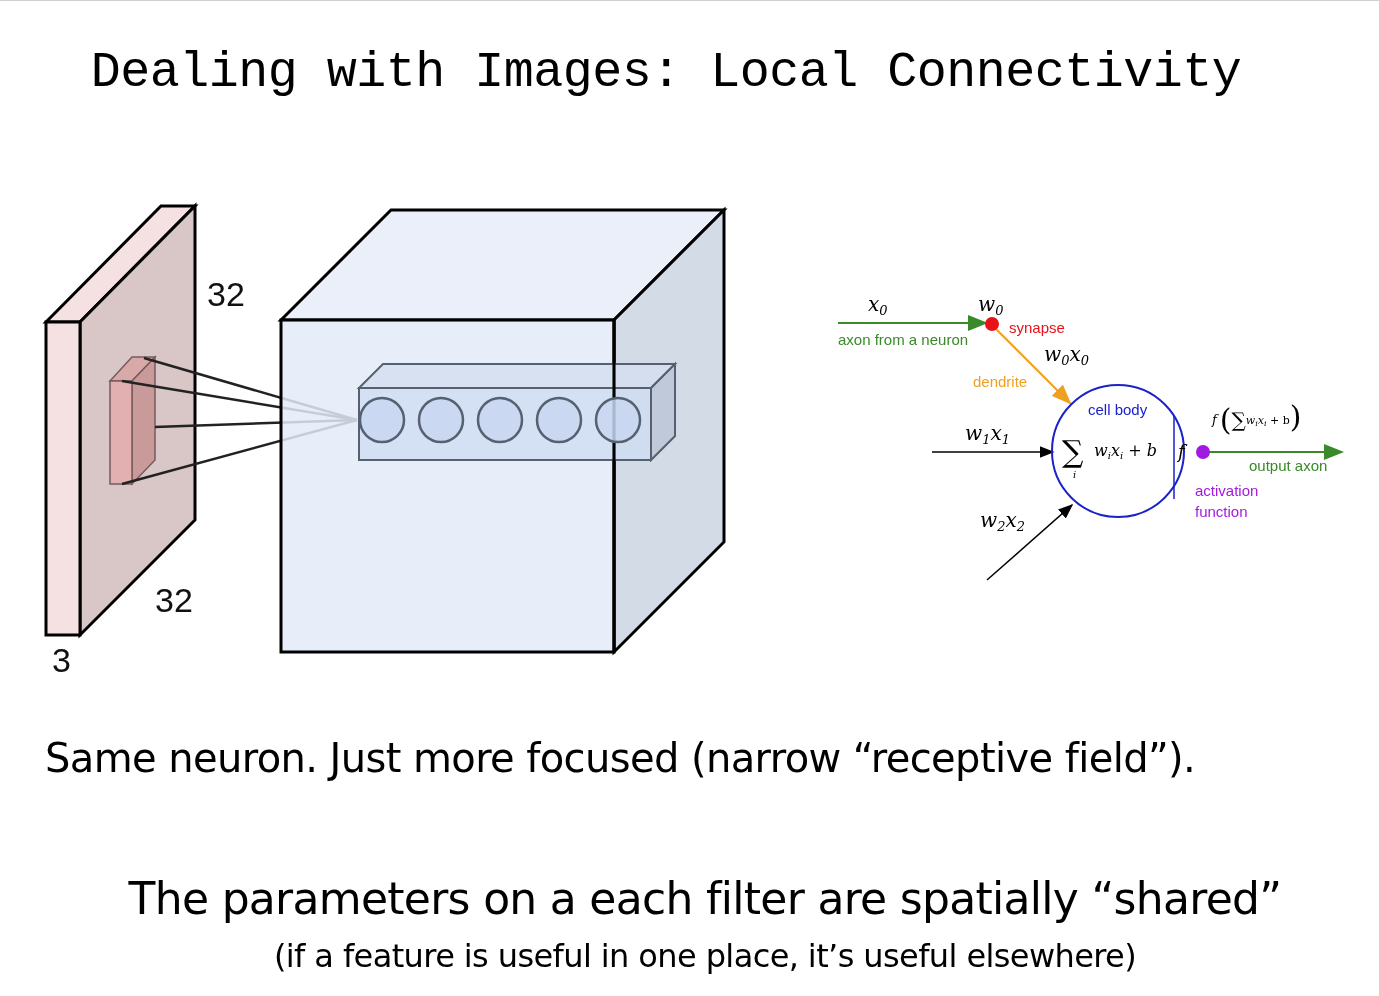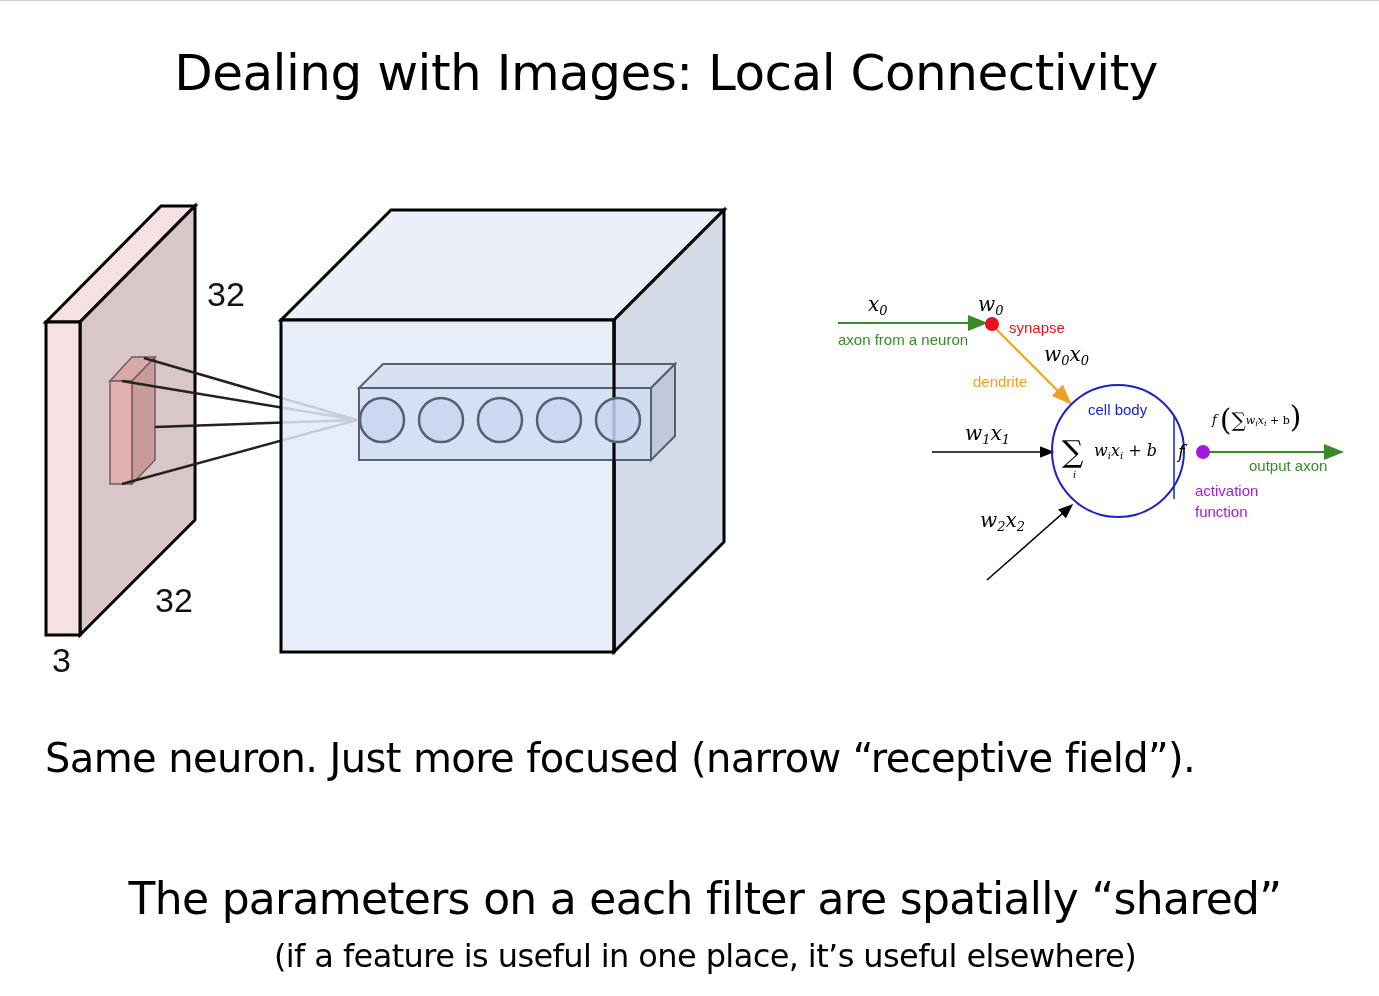--- a/index.html
+++ b/index.html
@@ -1,20 +1,20 @@
 <!DOCTYPE html>
 <html><head>
 <meta charset="utf-8">
 <style>
   html, body { margin: 0; padding: 0; background: #ffffff; }
   body { width: 1379px; height: 996px; position: relative; overflow: hidden;
          font-family: "Liberation Sans", sans-serif; color: #000; }
   .topline { position: absolute; left: 0; top: 0; width: 1379px; height: 1px; background: #cfcfcf; }
   .slide-text { position: absolute; white-space: nowrap; font-family: "DejaVu Sans", sans-serif; color: #000; }
-  #title { left: 0; width: 1332px; text-align: center; top: 44px; font-size: 50px; letter-spacing: -0.5px; }
+  #title { left: 0; width: 1332px; text-align: center; top: 44px; font-size: 50px; letter-spacing: -0.5px; font-family: Liberation Mono, monospace; }
   #caption1 { left: 45px; top: 735px; font-size: 40px; letter-spacing: -0.6px; }
   #caption2 { left: 0; width: 1410px; text-align: center; top: 873px; font-size: 44px; letter-spacing: -0.7px; }
   #caption3 { left: 0; width: 1410px; text-align: center; top: 937px; font-size: 32px; letter-spacing: -0.6px; }
   svg { position: absolute; left: 0; top: 0; }
   .lbl { font-family: "Liberation Sans", sans-serif; }
   .math { font-family: "DejaVu Serif", serif; font-style: italic; }
 </style>
 </head>
 <body>
 

